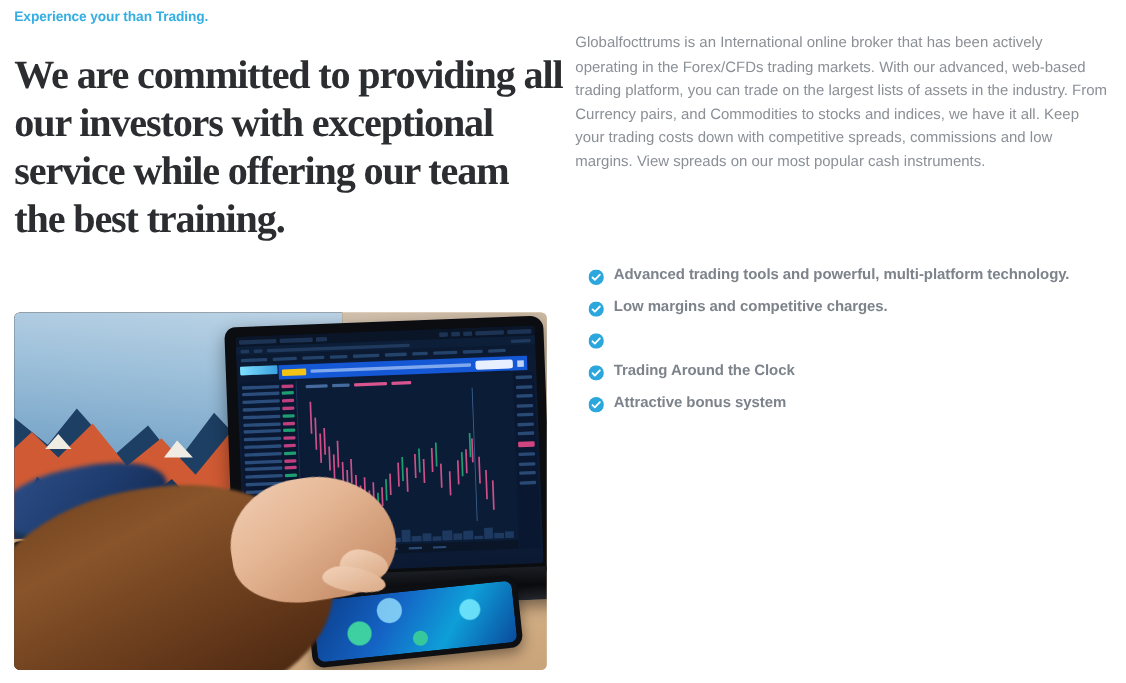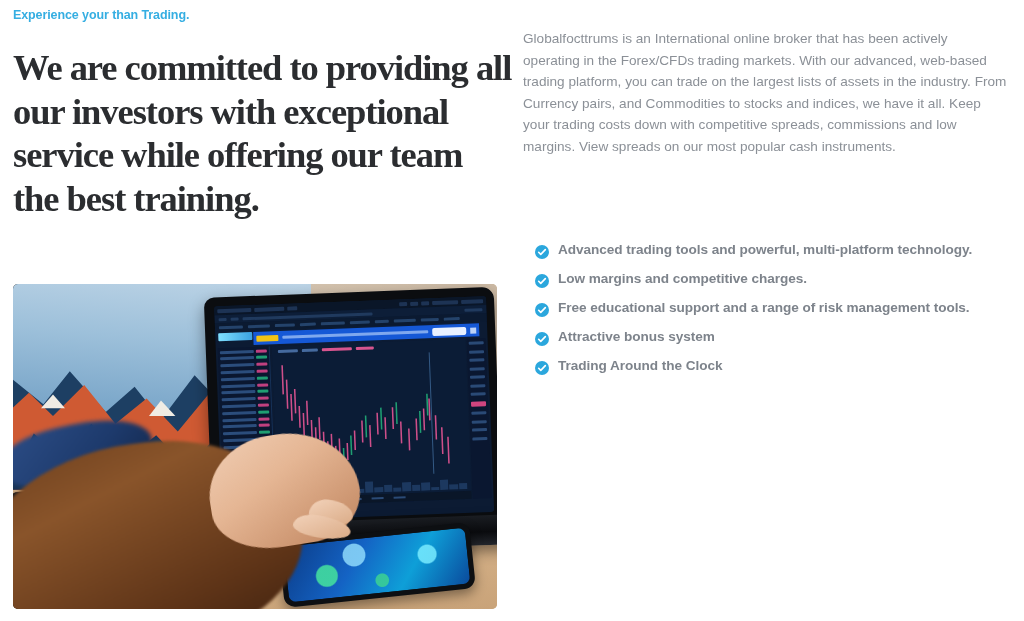--- a/index.html
+++ b/index.html
@@ -625,35 +625,34 @@
         </span>
         <span class="bullet-text">Low margins and competitive charges.</span>
       </li>
       <li>
         <span class="check-icon">
           <svg viewBox="0 0 16 16" width="14" height="14">
             <circle cx="8" cy="8" r="8" fill="#2BA7DD"></circle>
             <path d="M4.2 8.3 L6.6 10.7 L11.8 5.3" stroke="#ffffff" stroke-width="1.9" fill="none" stroke-linecap="round" stroke-linejoin="round"></path>
           </svg>
         </span>
-        <span class="bullet-text">Free educational support and a range of risk management tools.</span>
+      </li>
+      <li>
+        <span class="check-icon">
+          <svg viewBox="0 0 16 16" width="14" height="14">
+            <circle cx="8" cy="8" r="8" fill="#2BA7DD"></circle>
+            <path d="M4.2 8.3 L6.6 10.7 L11.8 5.3" stroke="#ffffff" stroke-width="1.9" fill="none" stroke-linecap="round" stroke-linejoin="round"></path>
+          </svg>
+        </span>
+        <span class="bullet-text">Trading Around the Clock</span>
       </li>
       <li>
         <span class="check-icon">
           <svg viewBox="0 0 16 16" width="14" height="14">
             <circle cx="8" cy="8" r="8" fill="#2BA7DD"></circle>
             <path d="M4.2 8.3 L6.6 10.7 L11.8 5.3" stroke="#ffffff" stroke-width="1.9" fill="none" stroke-linecap="round" stroke-linejoin="round"></path>
           </svg>
         </span>
         <span class="bullet-text">Attractive bonus system</span>
       </li>
-      <li>
-        <span class="check-icon">
-          <svg viewBox="0 0 16 16" width="14" height="14">
-            <circle cx="8" cy="8" r="8" fill="#2BA7DD"></circle>
-            <path d="M4.2 8.3 L6.6 10.7 L11.8 5.3" stroke="#ffffff" stroke-width="1.9" fill="none" stroke-linecap="round" stroke-linejoin="round"></path>
-          </svg>
-        </span>
-        <span class="bullet-text">Trading Around the Clock</span>
-      </li>
     </ul>
   </div>
 </div>
 
 </body></html>

